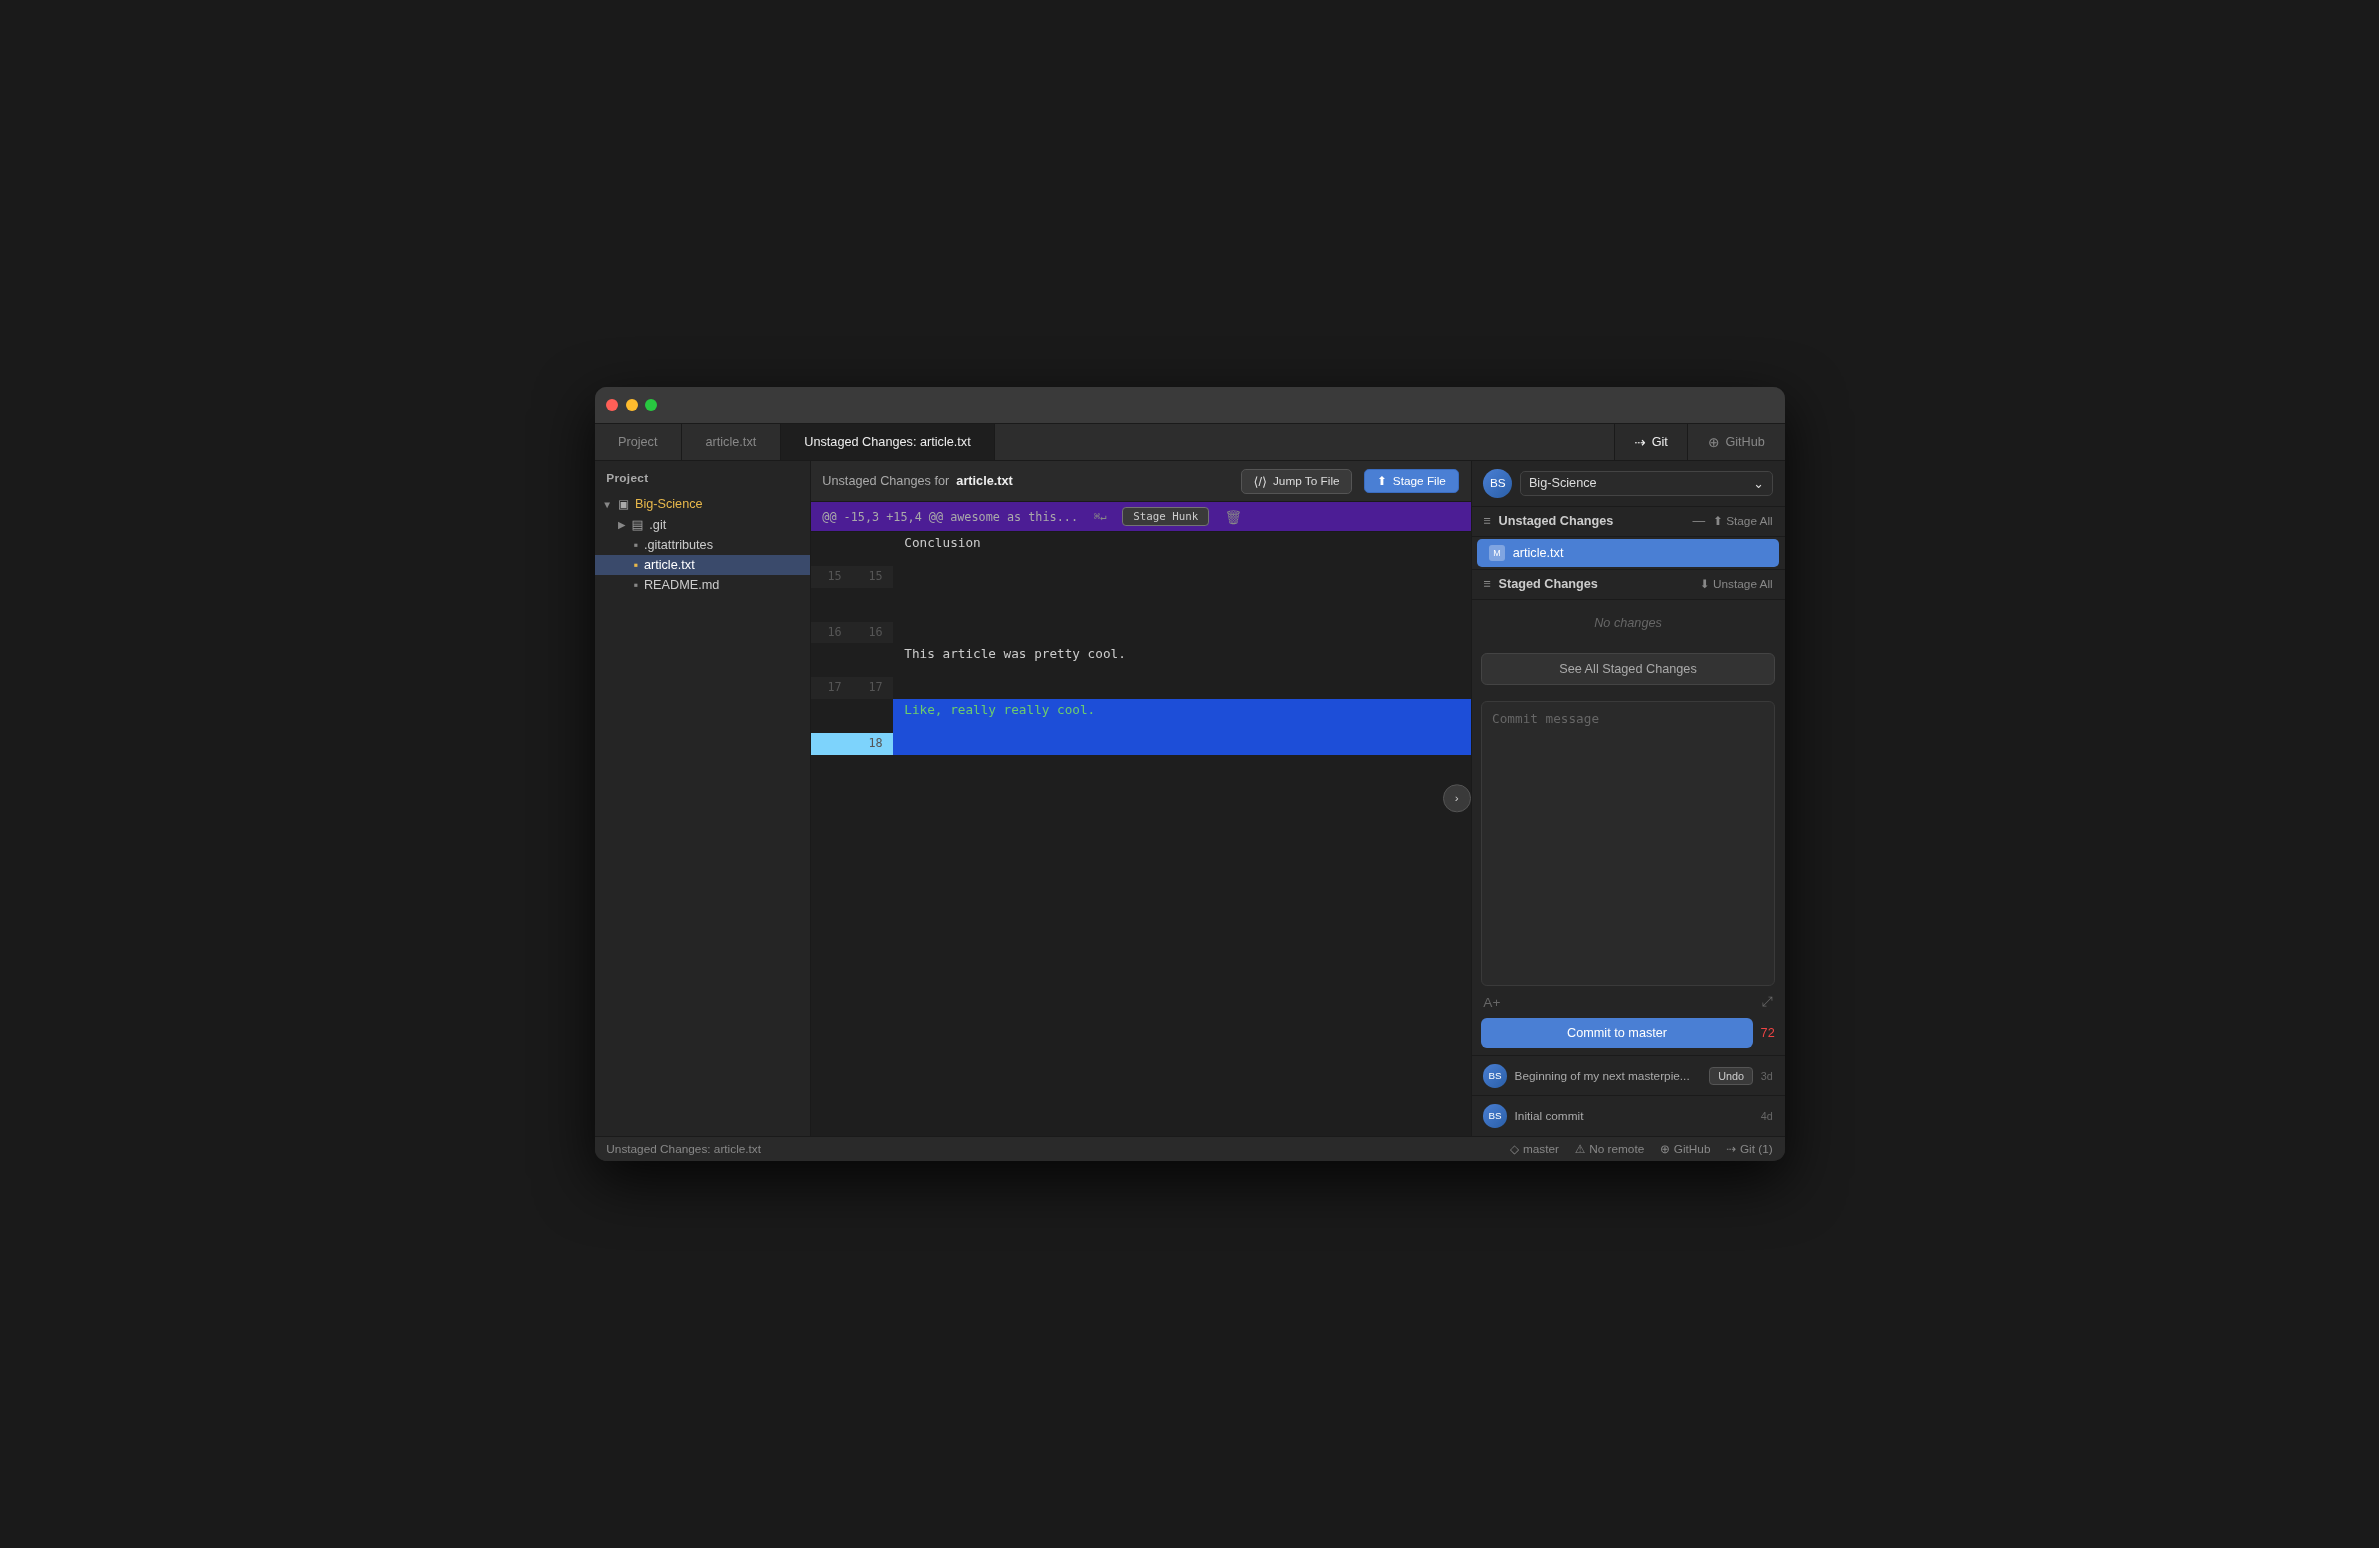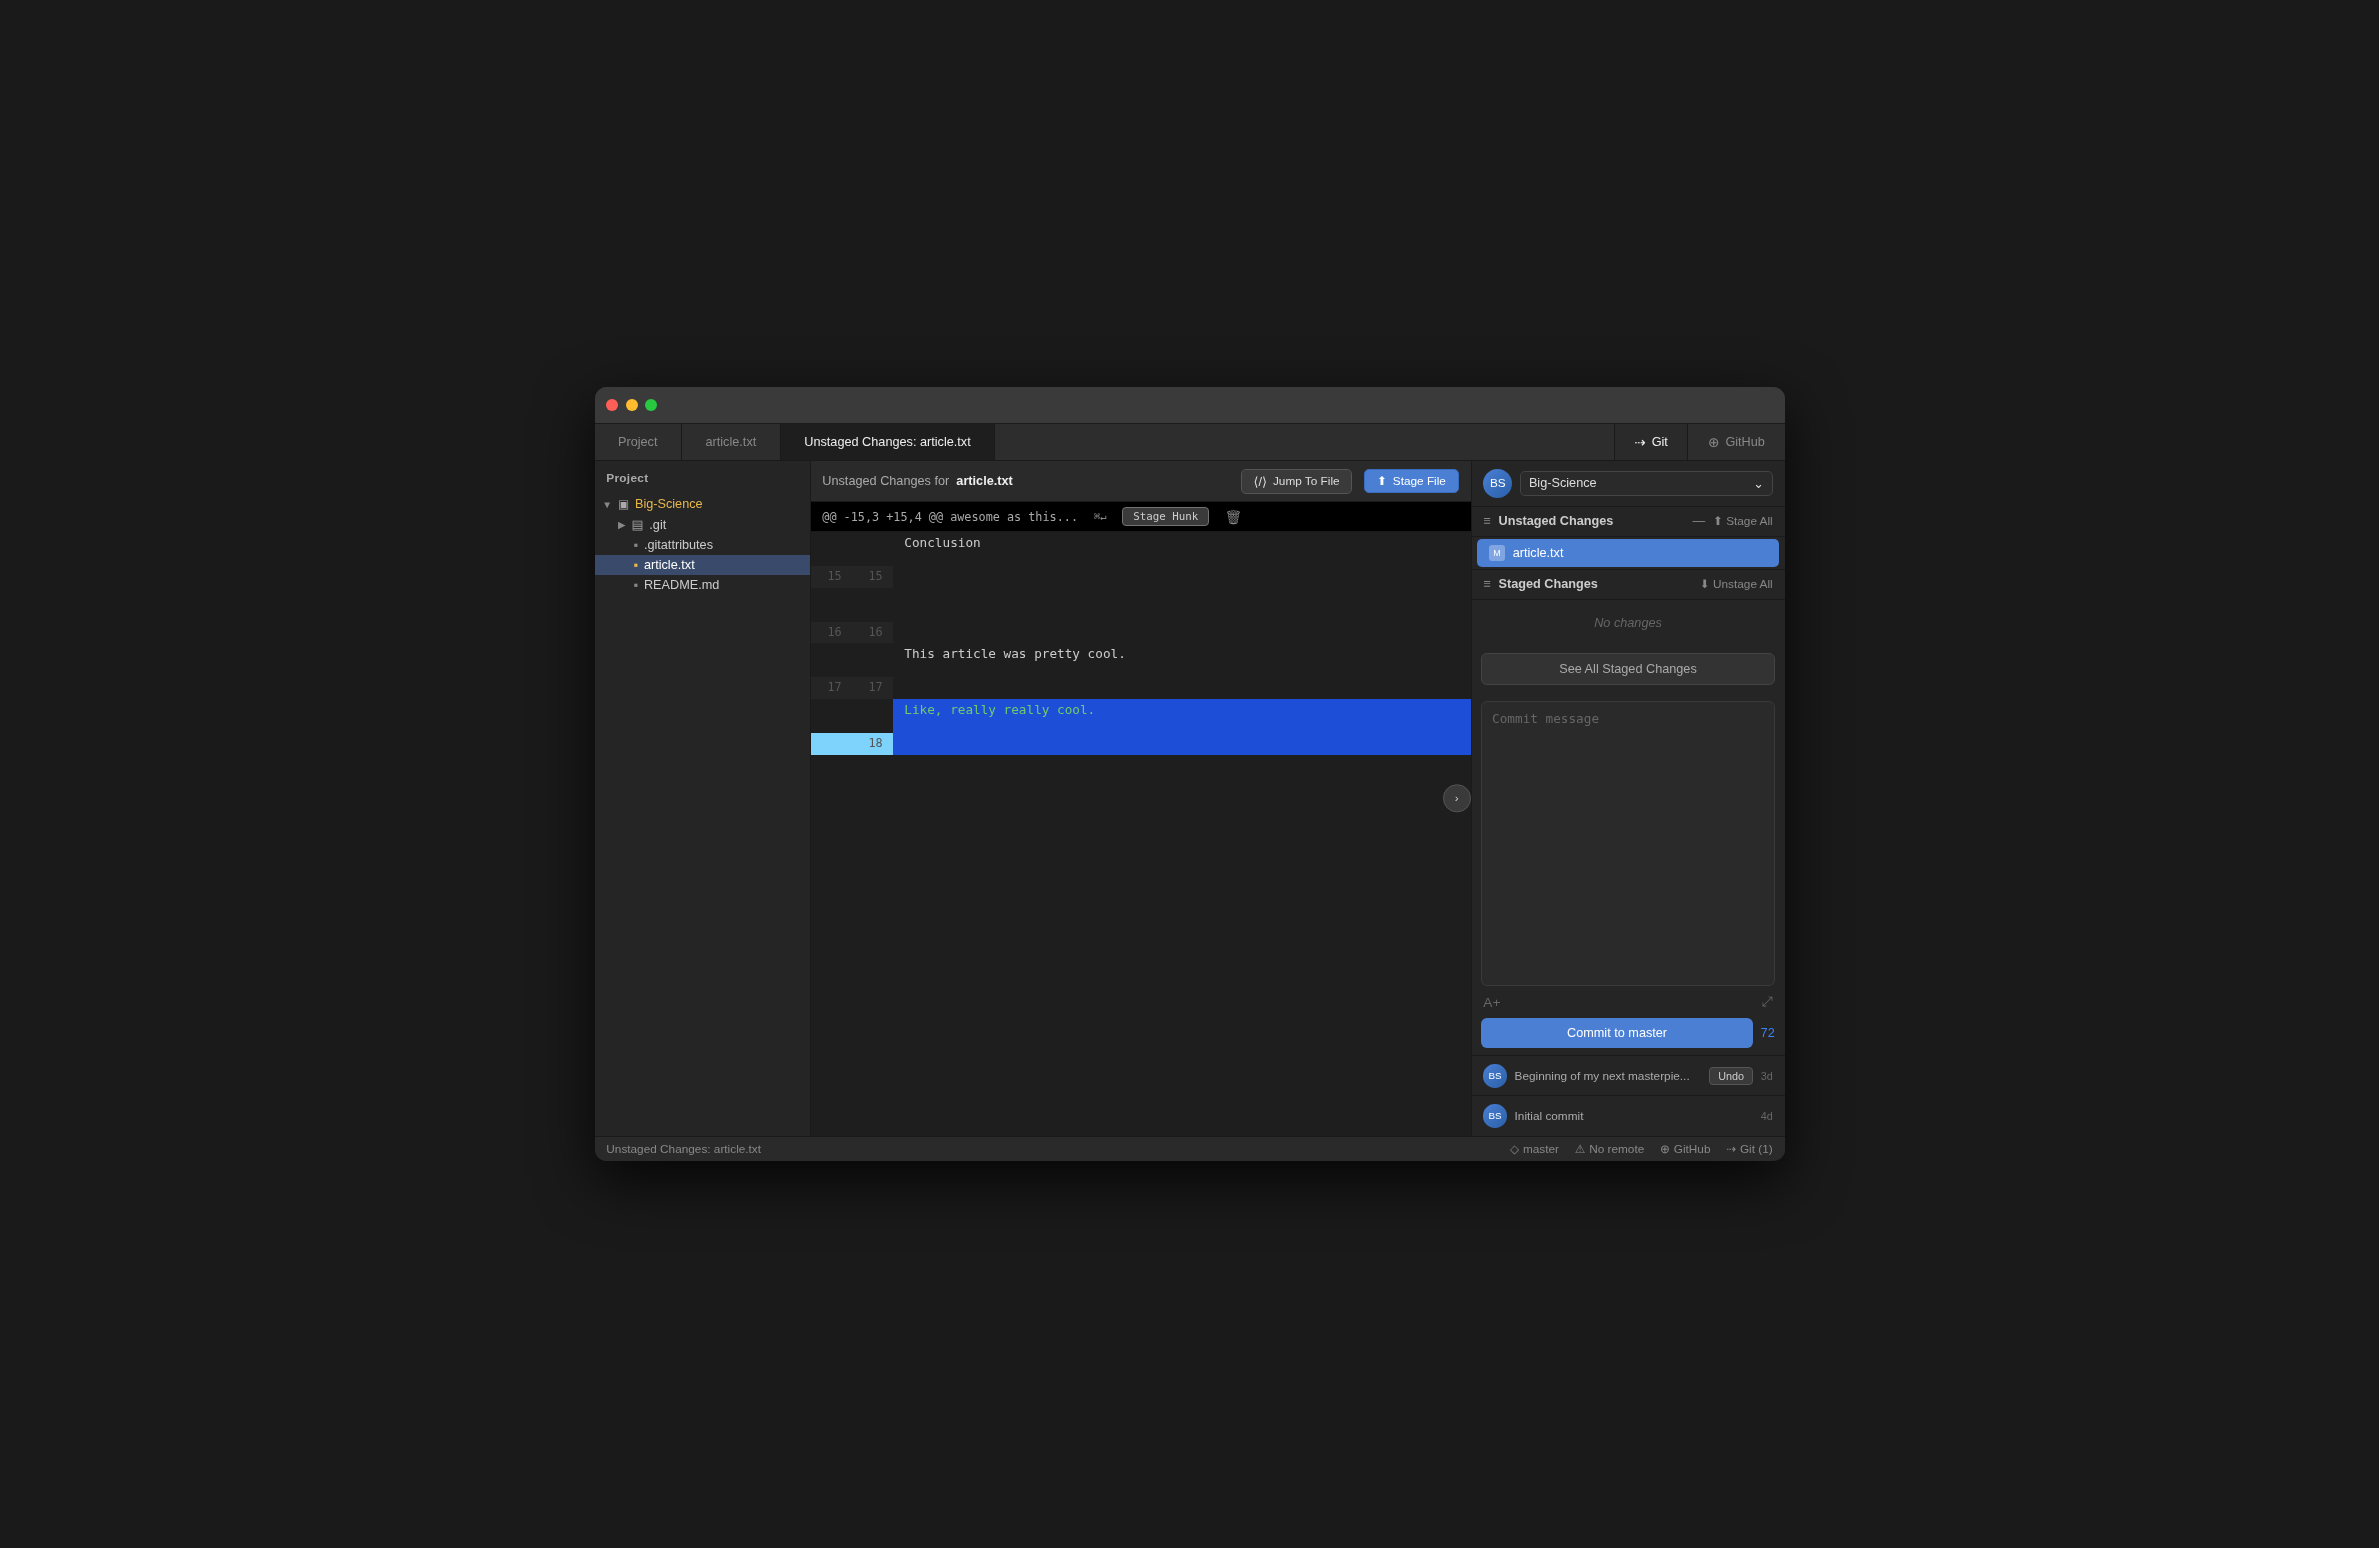--- a/index.html
+++ b/index.html
@@ -176,21 +176,21 @@
       display: flex;
       align-items: center;
       gap: 5.9px;
     }
     .btn-blue {
       background: #4a7fd4;
       border-color: #3a6cc0;
       color: #fff;
     }
     .hunk-header {
-      background: #000000;
+      background: #4c1d95;
       padding: 4.9px 11.8px;
       font-family: 'SF Mono', 'Menlo', monospace;
       font-size: 11.8px;
       color: #888;
       display: flex;
       align-items: center;
       gap: 15.7px;
       border-bottom: 1px solid #1a1a1a;
       flex-shrink: 0;
     }
@@ -414,21 +414,21 @@
       background: #4a7fd4;
       border: none;
       border-radius: 5.9px;
       color: #fff;
       padding: 7.8px 15.7px;
       font-size: 12.7px;
       cursor: pointer;
       text-align: center;
     }
     .commit-count {
-      color: #3b82f6;
+      color: #ef4444;
       font-size: 12.7px;
     }
     .history-item {
       padding: 7.8px 11.8px;
       display: flex;
       align-items: center;
       gap: 7.8px;
       border-top: 1px solid #1a1a1a;
     }
     .history-text {

